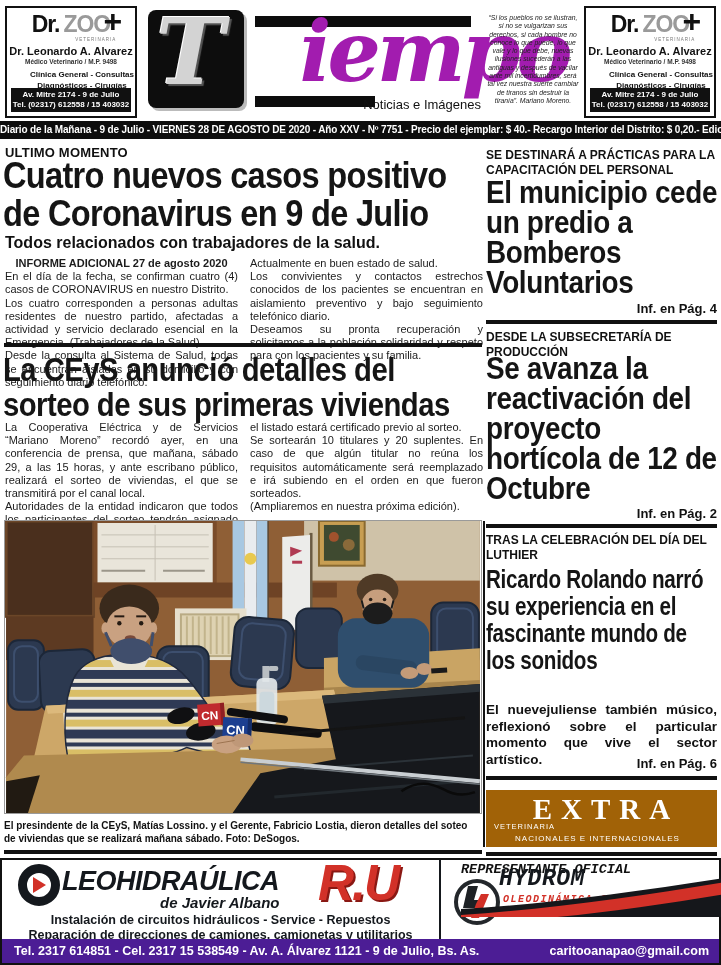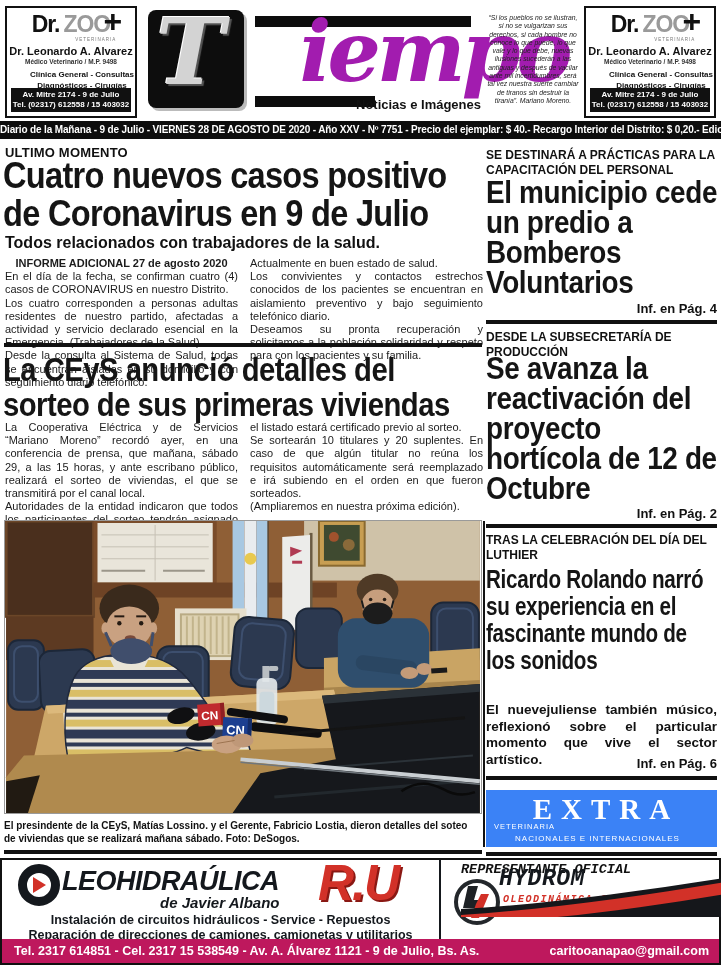--- a/index.html
+++ b/index.html
@@ -27,21 +27,21 @@
   .masthead { position:absolute; left:143px; top:6px; width:338px; height:112px; }
   .t-box { position:absolute; left:5px; top:4px; width:96px; height:98px; background:#0d0d0d; border-radius:8px;
            box-shadow:3px 3px 0 #bbb; }
   .t-letter { position:absolute; left:8px; top:-12px; font-family:"DejaVu Serif", serif; font-style:italic;
               font-weight:bold; font-size:92px; color:#d3d3d3;
               text-shadow:-1px -1px 0 #fff, 2px 2px 1px #555; }
   .mh-bar-top { position:absolute; left:112px; top:10px; width:216px; height:11px; background:#0d0d0d; }
   .mh-bar-bot { position:absolute; left:112px; top:90px; width:120px; height:11px; background:#0d0d0d; }
   .mh-rest { position:absolute; left:98px; top:4px; font-family:"DejaVu Serif", serif; font-style:italic;
              font-weight:bold; font-size:84px; letter-spacing:-4px; color:#a21caf; line-height:1; }
-  .mh-tagline { position:absolute; right:0; bottom:6px; font-size:13px; font-weight:bold; }
+  .mh-tagline { position:absolute; right:0; bottom:6px; font-size:13px; font-weight:normal; }
   .mh-quote { position:absolute; left:487px; top:14px; width:92px; font-size:6.8px; line-height:8.3px;
               font-style:italic; text-align:center; color:#222; }
 
   
   .edition-bar { position:absolute; left:0; top:121px; width:721px; height:18px; background:#0d0d0d; color:#fff;
                  font-size:10px; font-weight:bold; text-align:center; line-height:18px; white-space:nowrap;
                  letter-spacing:-0.15px; }
 
   
   .kicker { font-size:13px; font-weight:bold; letter-spacing:0.2px; }
@@ -64,21 +64,21 @@
   
   .rc { position:absolute; left:486px; width:231px; }
   .rc-kicker { font-size:12px; line-height:15px; font-weight:bold; }
   .rc-head { font-weight:bold; color:#151515; transform-origin:0 0; letter-spacing:-0.4px; }
   .rc-head-1 { top:178px; width:257px; font-size:31px; line-height:30px; transform:scaleX(0.9); }
   .rc-head-2 { top:354px; width:257px; font-size:31px; line-height:30px; transform:scaleX(0.9); }
   .rc-head-3 { top:566px; width:290px; font-size:26px; line-height:27px; transform:scaleX(0.795); }
   .rc-subhead { font-size:13.5px; line-height:16.5px; font-weight:bold; text-align:justify; }
   .pageref { font-size:13px; font-weight:bold; text-align:right; }
 
-  .extra-box { position:absolute; left:486px; top:790px; width:231px; height:57px; background:#3b82f6; color:#fff; }
+  .extra-box { position:absolute; left:486px; top:790px; width:231px; height:57px; background:#a16207; color:#fff; }
   .extra-title { text-align:center; font-family:"Liberation Serif", serif; font-weight:bold; font-size:29px;
                  letter-spacing:9px; margin-top:3px; text-indent:9px; }
   .extra-sup { position:absolute; left:8px; bottom:16px; font-size:7.5px; letter-spacing:1px; }
   .extra-nat { position:absolute; left:0; right:8px; bottom:4px; font-size:8px; letter-spacing:1px; text-align:center; }
   .extra-under { position:absolute; left:486px; top:852px; width:231px; height:9px;
                  border-top:4px solid #111; border-bottom:1px solid #111; }
 
   
   .bottom-ad { position:absolute; left:0; top:858px; width:721px; height:107px; border:2px solid #111; background:#fff; }
   .ba-left { position:absolute; left:0; top:0; width:437px; height:81px; }
@@ -94,21 +94,21 @@
   .oleo-lines { position:absolute; left:0; top:53px; width:437px; text-align:center; font-size:12.5px;
                 font-weight:bold; line-height:14.5px; color:#14181d; }
   .ba-right { position:absolute; left:437px; top:0; width:304px; height:81px; border-left:2px solid #15181d;font-family:Liberation Mono, monospace; }
   .rep-label { position:absolute; left:20px; top:2px; font-size:13.5px; font-weight:bold; font-style:italic; }
   .hydrom-row { position:absolute; left:12px; top:18px; }
   .hydrom-name { position:absolute; left:58px; top:6px; font-size:23px; font-weight:bold; font-style:italic;
                  letter-spacing:0.5px; color:#14181d;text-align:right; }
   .hydrom-sub { position:absolute; left:62px; top:34px; font-size:10px; font-weight:bold; font-style:italic;
                 color:#d23128; letter-spacing:1.5px; }
   .swoosh { position:absolute; right:0; bottom:24px; width:282px; height:42px; }
-  .ba-bar { position:absolute; left:0; bottom:0; width:717px; height:24px; background:#be185d; color:#fff;
+  .ba-bar { position:absolute; left:0; bottom:0; width:717px; height:24px; background:#4c1d95; color:#fff;
             font-weight:bold; }
   .ba-contact { position:absolute; left:12px; top:0; line-height:24px; font-size:12.5px; }
   .ba-email { position:absolute; right:10px; top:0; line-height:24px; font-size:12.5px; }
 </style>
 </head>
 <body>
 
 <div class="page">
 
   <div class="vet-ad left">

